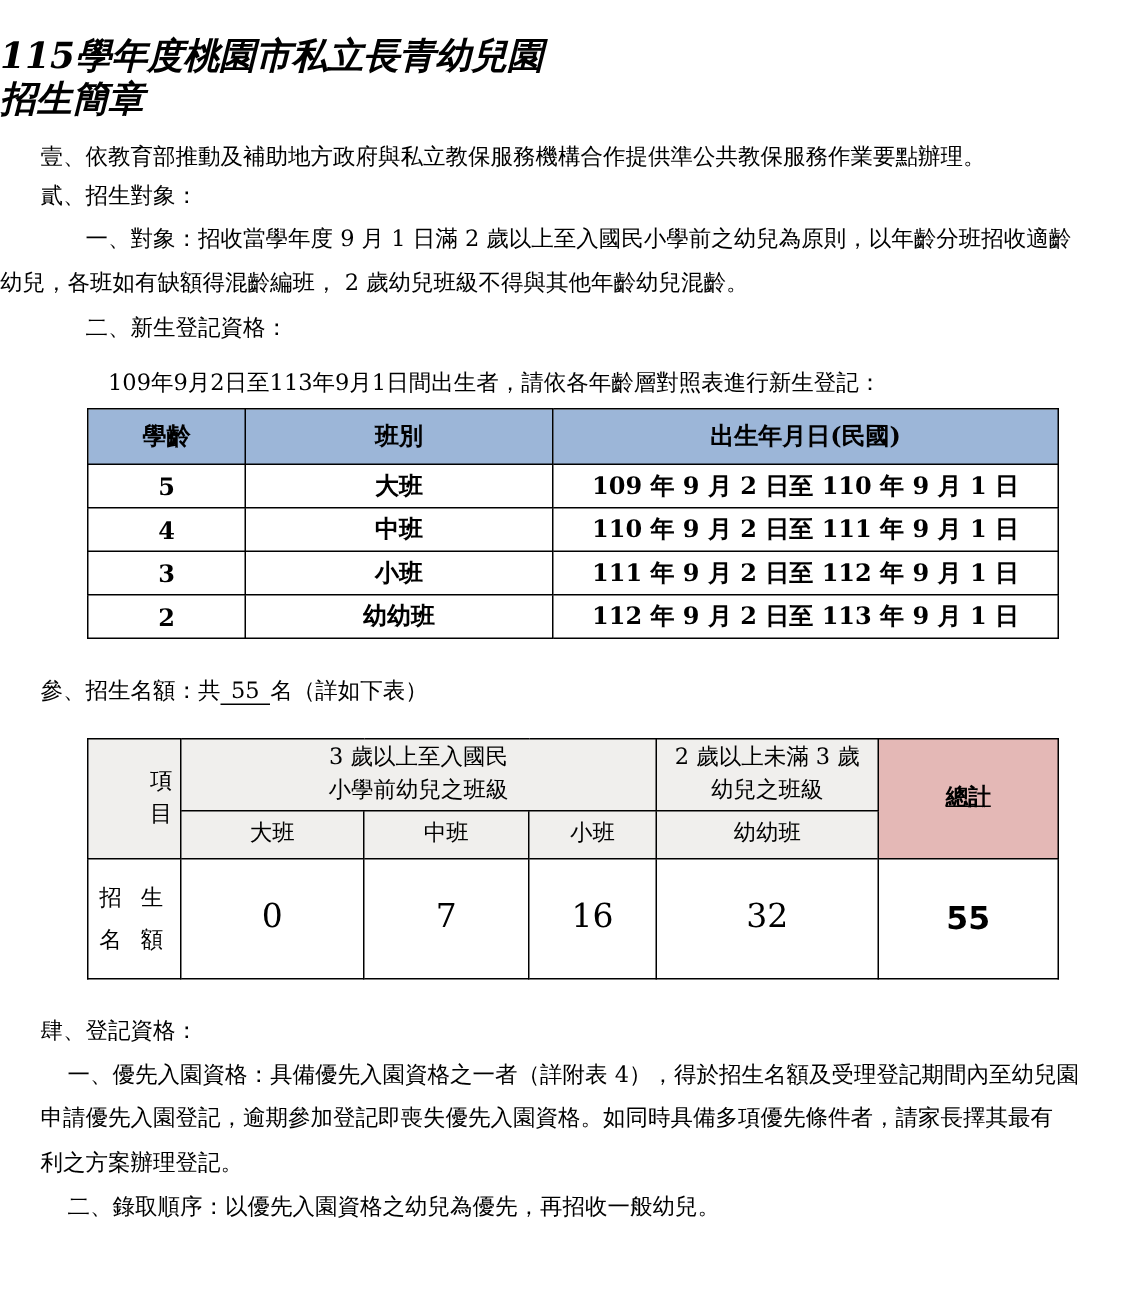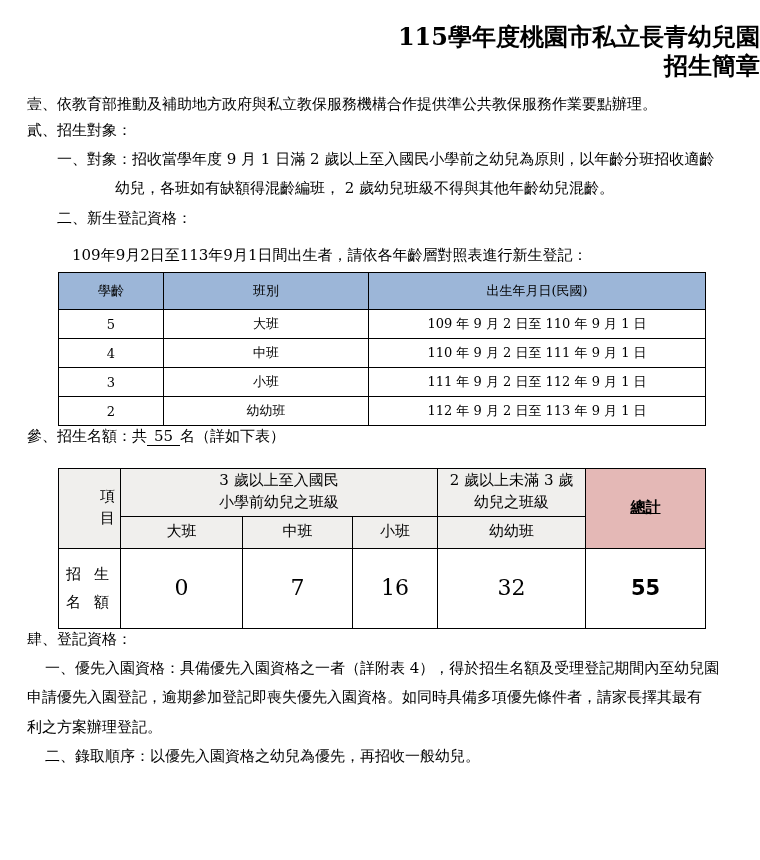--- a/index.html
+++ b/index.html
@@ -1,44 +1,44 @@
 <!DOCTYPE html>
 <html style="--blue: #9CB6D8; --gray: #F0EFED; --pink: #E4B8B6;"><head>
 <meta charset="utf-8">
 <style>
   * { margin:0; padding:0; box-sizing:border-box; }
   html,body { width:760px; height:860px; background:#ffffff; overflow:hidden; }
   body {
     font-family:"DejaVu Serif","Liberation Serif",serif;
     color:#000; font-size:15px;
   }
-  .title-block { padding-top:22px; text-align:right; font-weight:bold;
-                 font-size:24px; line-height:1.22; }
+  .title-block { padding-top:22px; text-align:left; font-weight:bold;
+                 font-size:24px; line-height:1.22;font-style:italic; }
   .b  { font-weight:normal; }
   p.line { line-height:1.42; margin-right:26px; }
   .ml27 { margin-left:27px; }
   .ml45 { margin-left:45px; }
   .ml57 { margin-left:57px; }
   .ml72 { margin-left:72px; }
-  .ml115{ margin-left:115px; }
+  .ml115{ }
   .mt13 { margin-top:13px; }
   .mt5  { margin-top:5px; }
   .mt8  { margin-top:8px; }
   .mt16 { margin-top:16px; }
-  .mt24 { }
+  .mt24 { margin-top:24px; }
 
   .underline-num { border-bottom:1px solid #000; padding:0 7px; }
 
   table { border-collapse:collapse; margin-left:58px; table-layout:fixed; }
 
   
   table.age { width:647px; margin-top:6px; }
   table.age th, table.age td {
     border:1px solid #000; text-align:center; vertical-align:middle;
-    font-weight:normal; font-size:13px;
+    font-weight:bold; font-size:16px;
   }
   table.age thead th { background:var(--blue); height:37px; }
   table.age td { height:29px; }
 
   
   table.quota { width:647px; margin-top:20px; }
   table.quota th, table.quota td {
     border:1.5px solid #000; text-align:center; vertical-align:middle;
     font-weight:normal; font-size:15px; line-height:1.45;
   }

